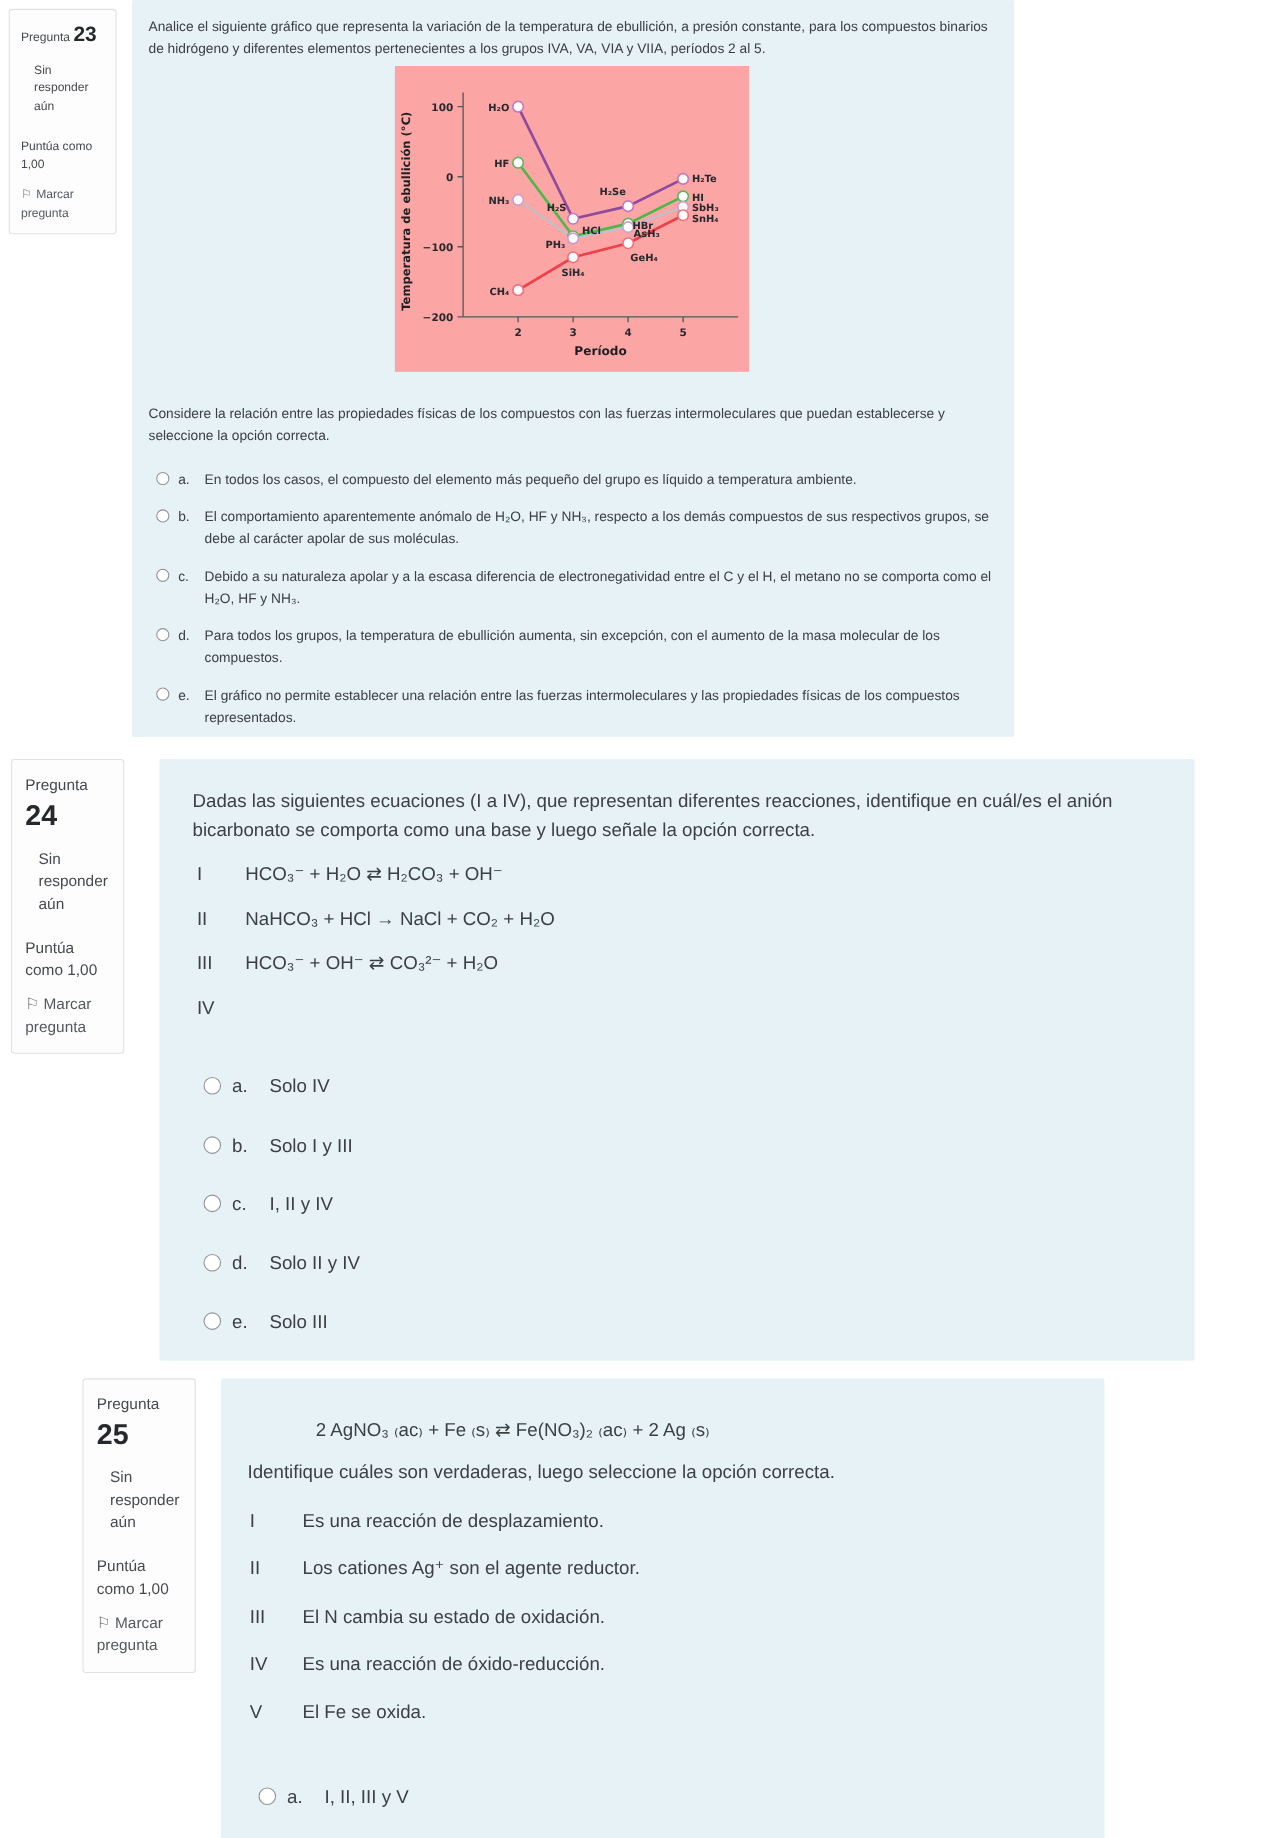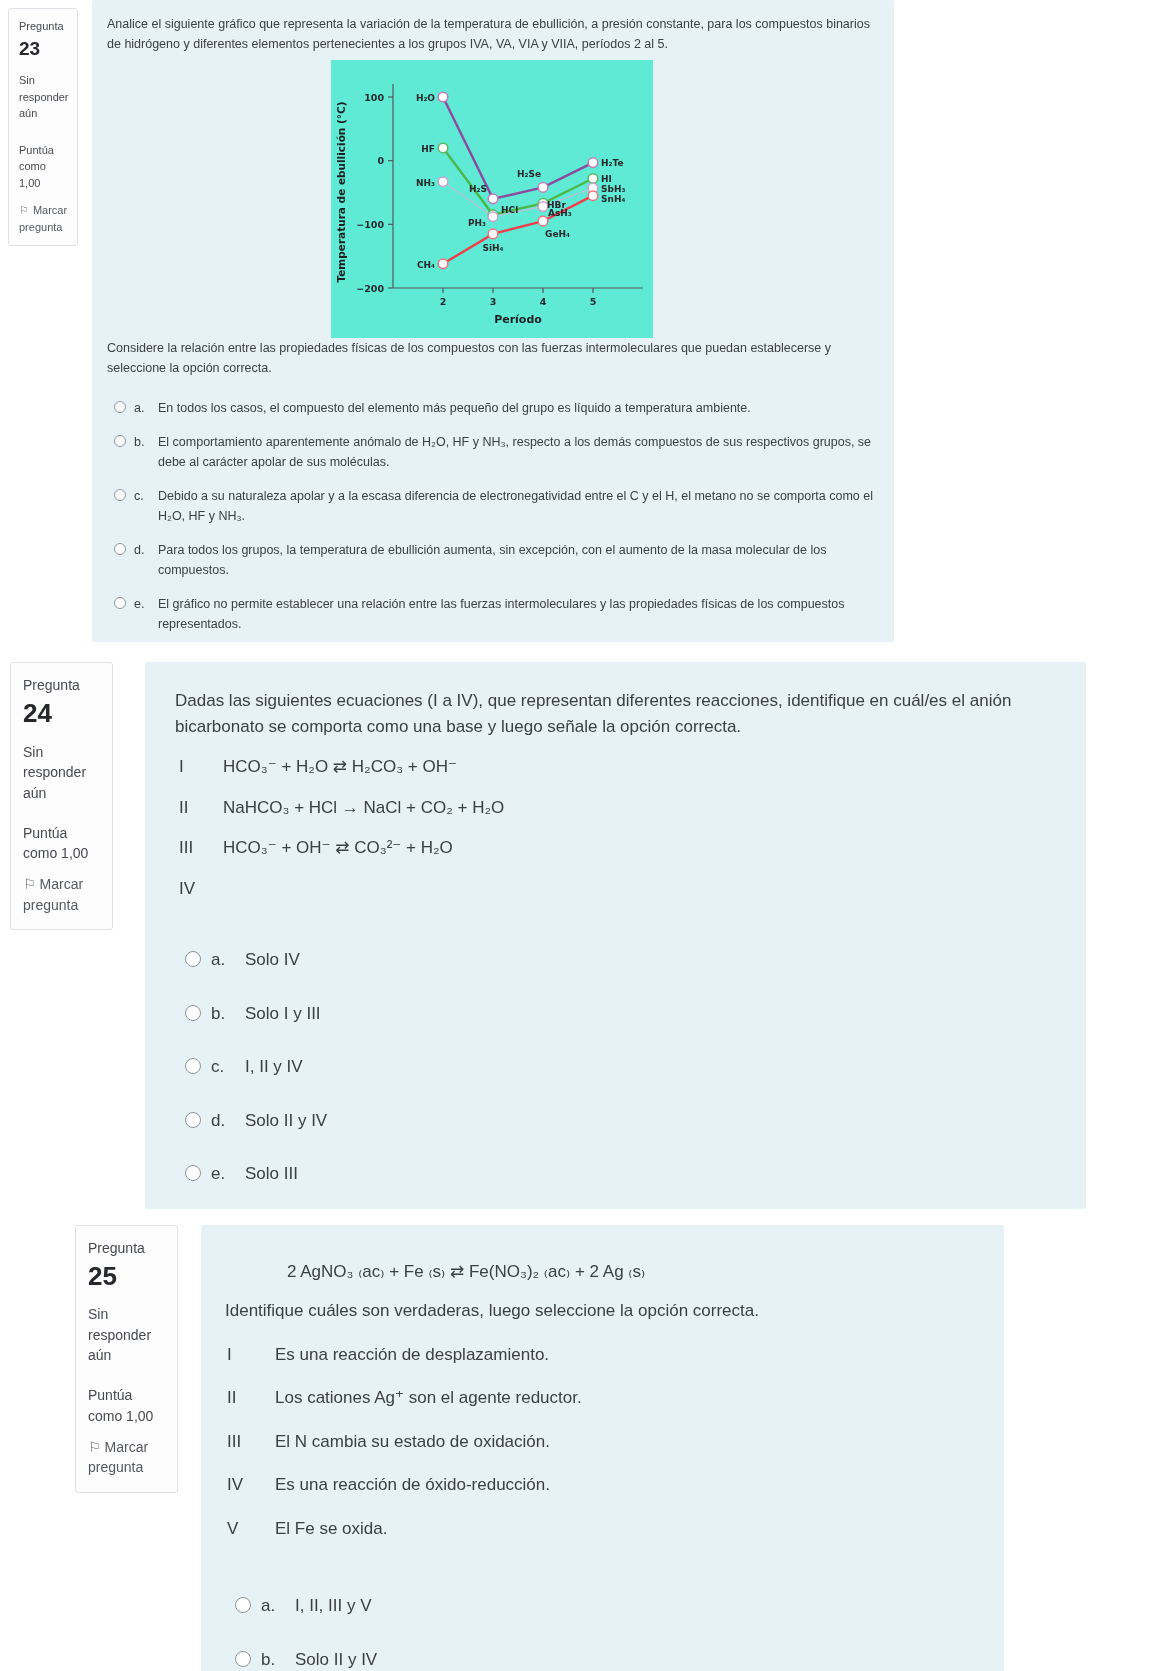--- a/index.html
+++ b/index.html
@@ -17,44 +17,44 @@
   .q25 { margin:0 0 0 75px; }
 
   
   .info {
     background:#fdfdfe;
     border:1px solid #dee2e6;
     border-radius:3px;
     color:#46494e;
     flex-shrink:0;
   }
-  .q23 .info { width:70px; font-size:11px; padding:9px 10px 10px; margin-top:8px; line-height:1.5; }
+  .q23 .info { width:98px; font-size:11px; padding:9px 10px 10px; margin-top:8px; line-height:1.5; }
   .q24 .info, .q25 .info { width:103px; font-size:14px; padding:12px 12px 14px; line-height:1.45; }
   .qtitle { color:#46494e; }
   .qnum { font-weight:bold; color:#26282c; }
   .q23 .qnum { font-size:19px; }
   .q24 .qnum, .q25 .qnum { font-size:26px; }
-  .qstatus { margin-top:9px; }
+  .qstatus { margin-top:9px;margin-left:12px; }
   .qgrade  { margin-top:20px; }
   .qflag { margin-top:11px; color:#55595e; cursor:pointer; }
   .flagicon { margin-right:4px; color:#6a6e73; }
 
   
   .content { background:#e6f2f5; border-radius:2px; }
   .q23 .content { width:802px; margin-left:14px; padding:14px 18px 8px 15px; font-size:12.5px; line-height:1.6; }
   .q24 .content { width:941px; margin-left:32px; padding:26px 30px 22px 30px; font-size:17px; line-height:1.5; }
   .q25 .content { width:803px; margin-left:23px; padding:22px 26px 64px 24px; font-size:17px; line-height:1.5; }
 
   .qtext { margin:0; }
 
   
   .chart-card {
-    background:#5eead4;
+    background:#fca5a5;
     width:322px;
-    margin:6px auto 0;
+    margin:6px auto 28px;
     padding:4px 0 6px;
   }
   .chart-card svg { display:block; }
 
   
   .eqgroup { margin-top:14px; }
   .eqrow { display:flex; margin:15px 0 15px 4px; }
   .eqnum { width:44px; flex-shrink:0; }
   .q25eq { margin:12px 0 14px 62px; }
   .stgroup { margin-top:16px; }

